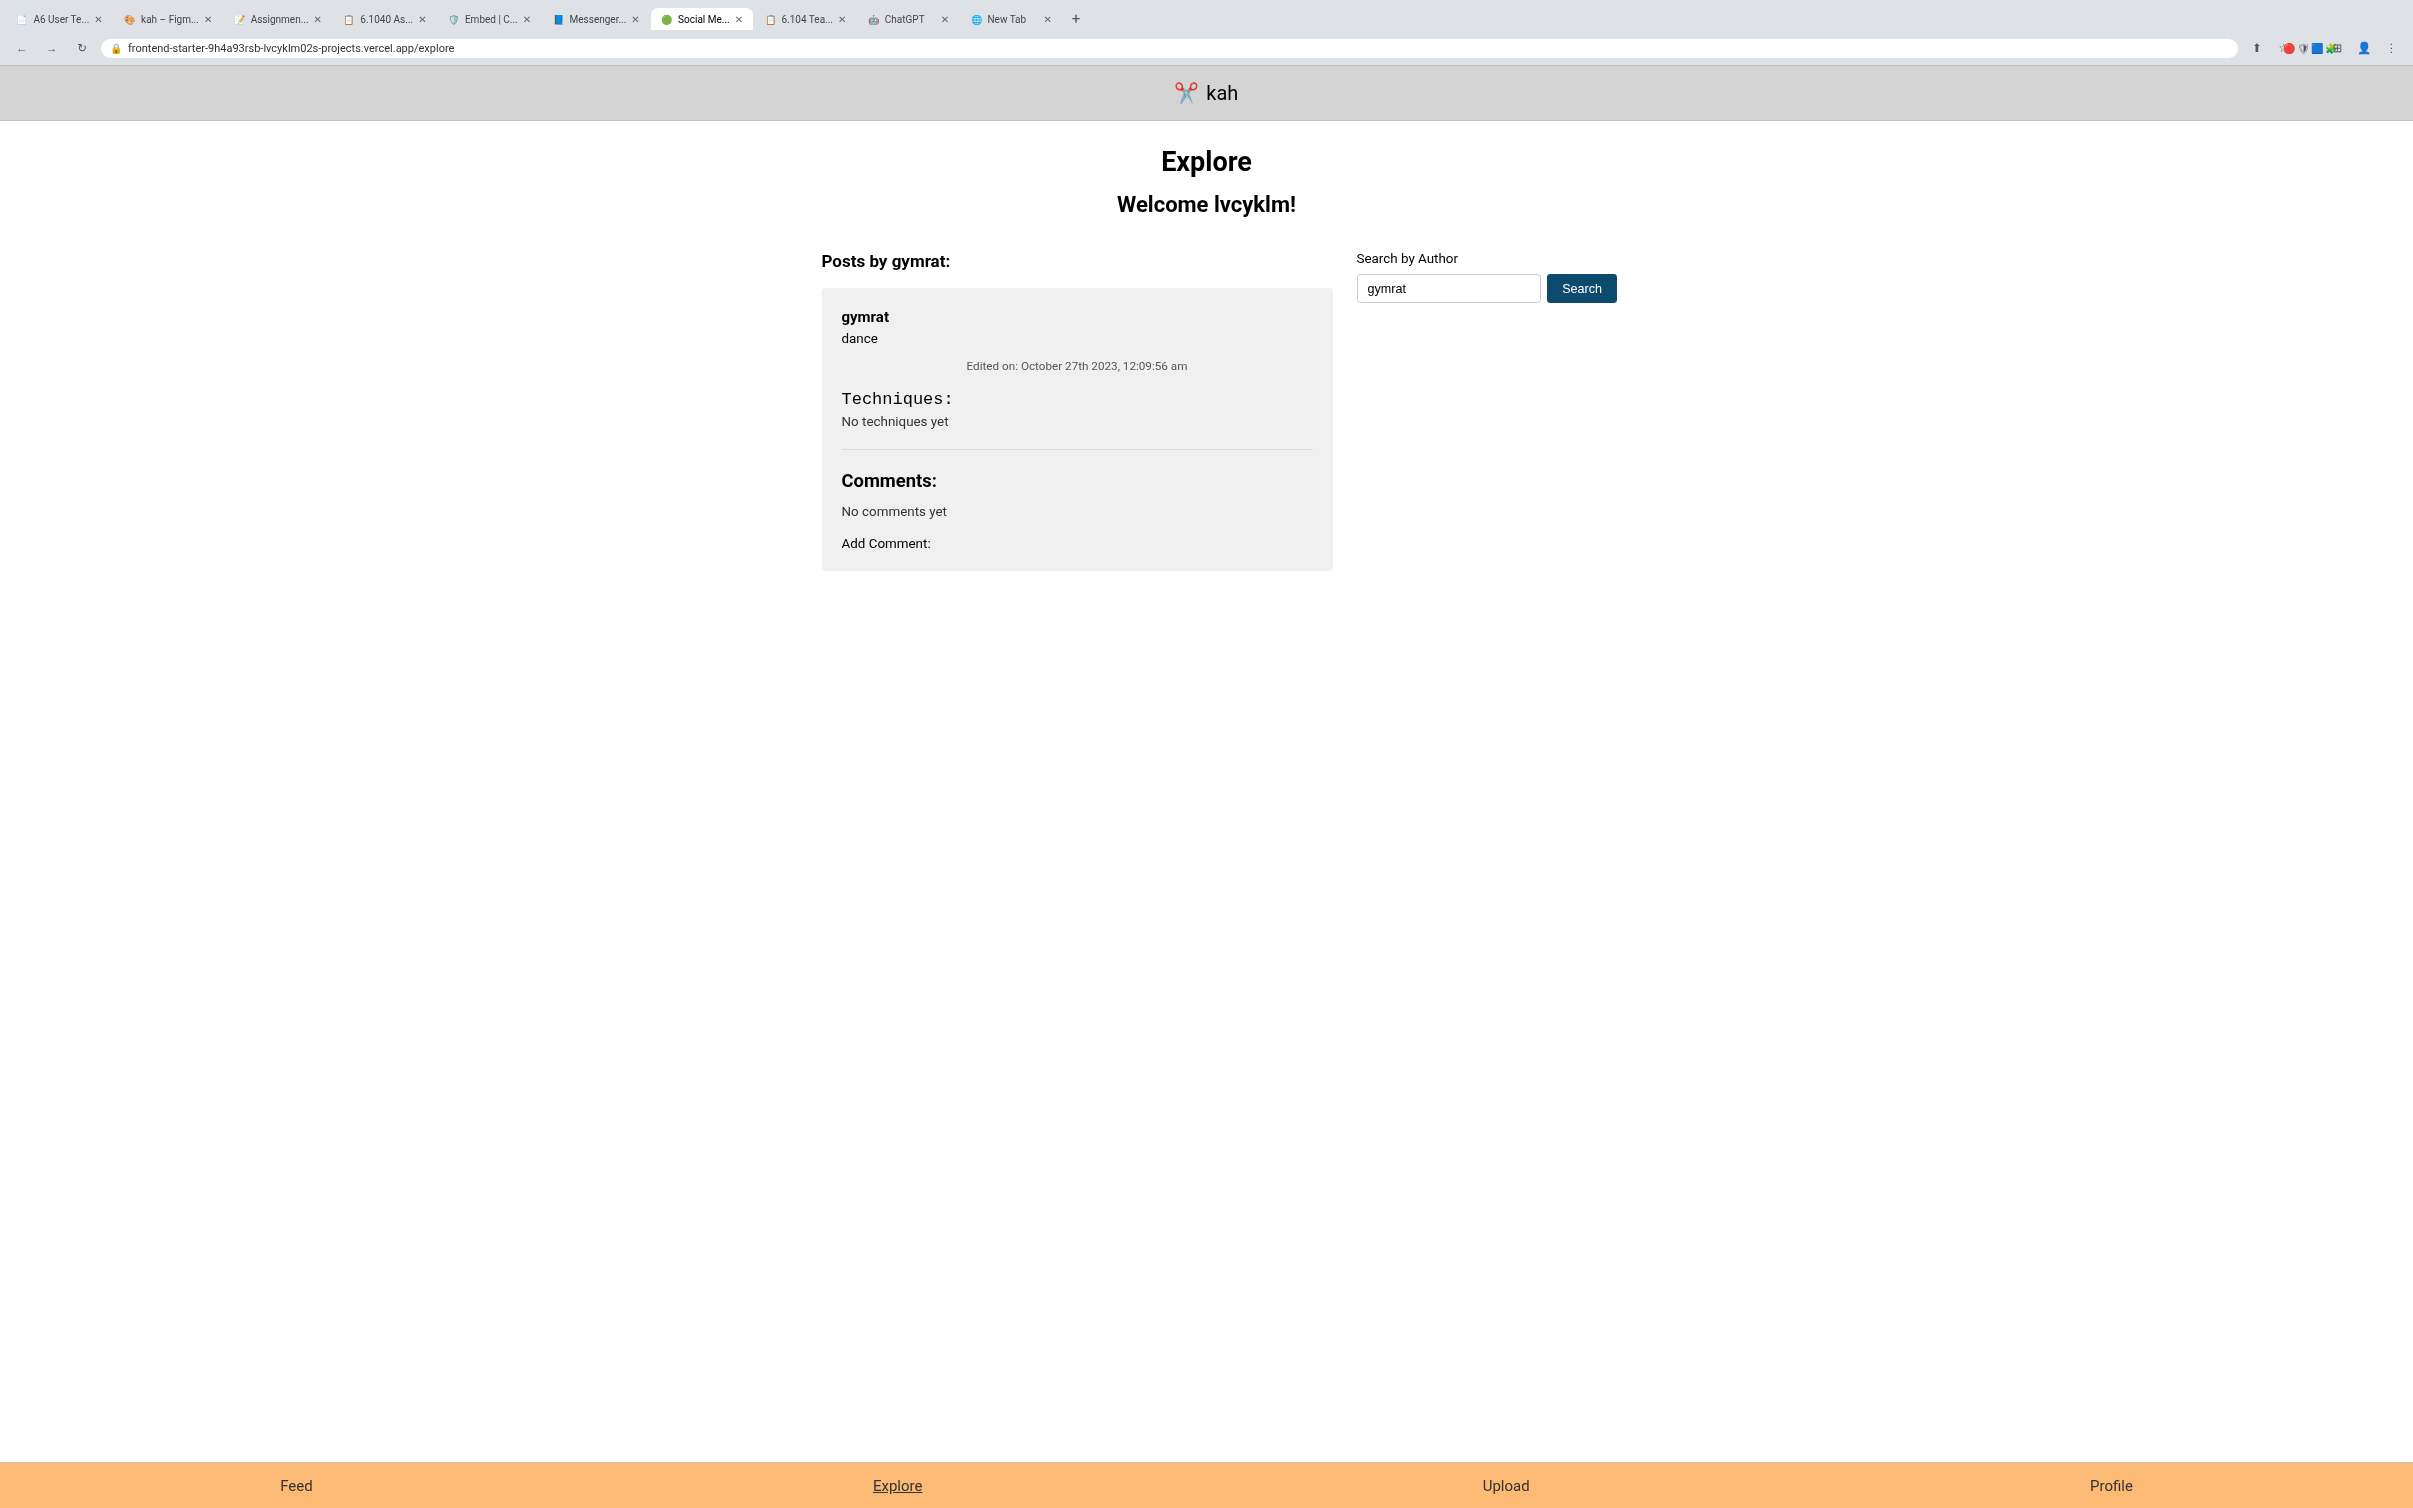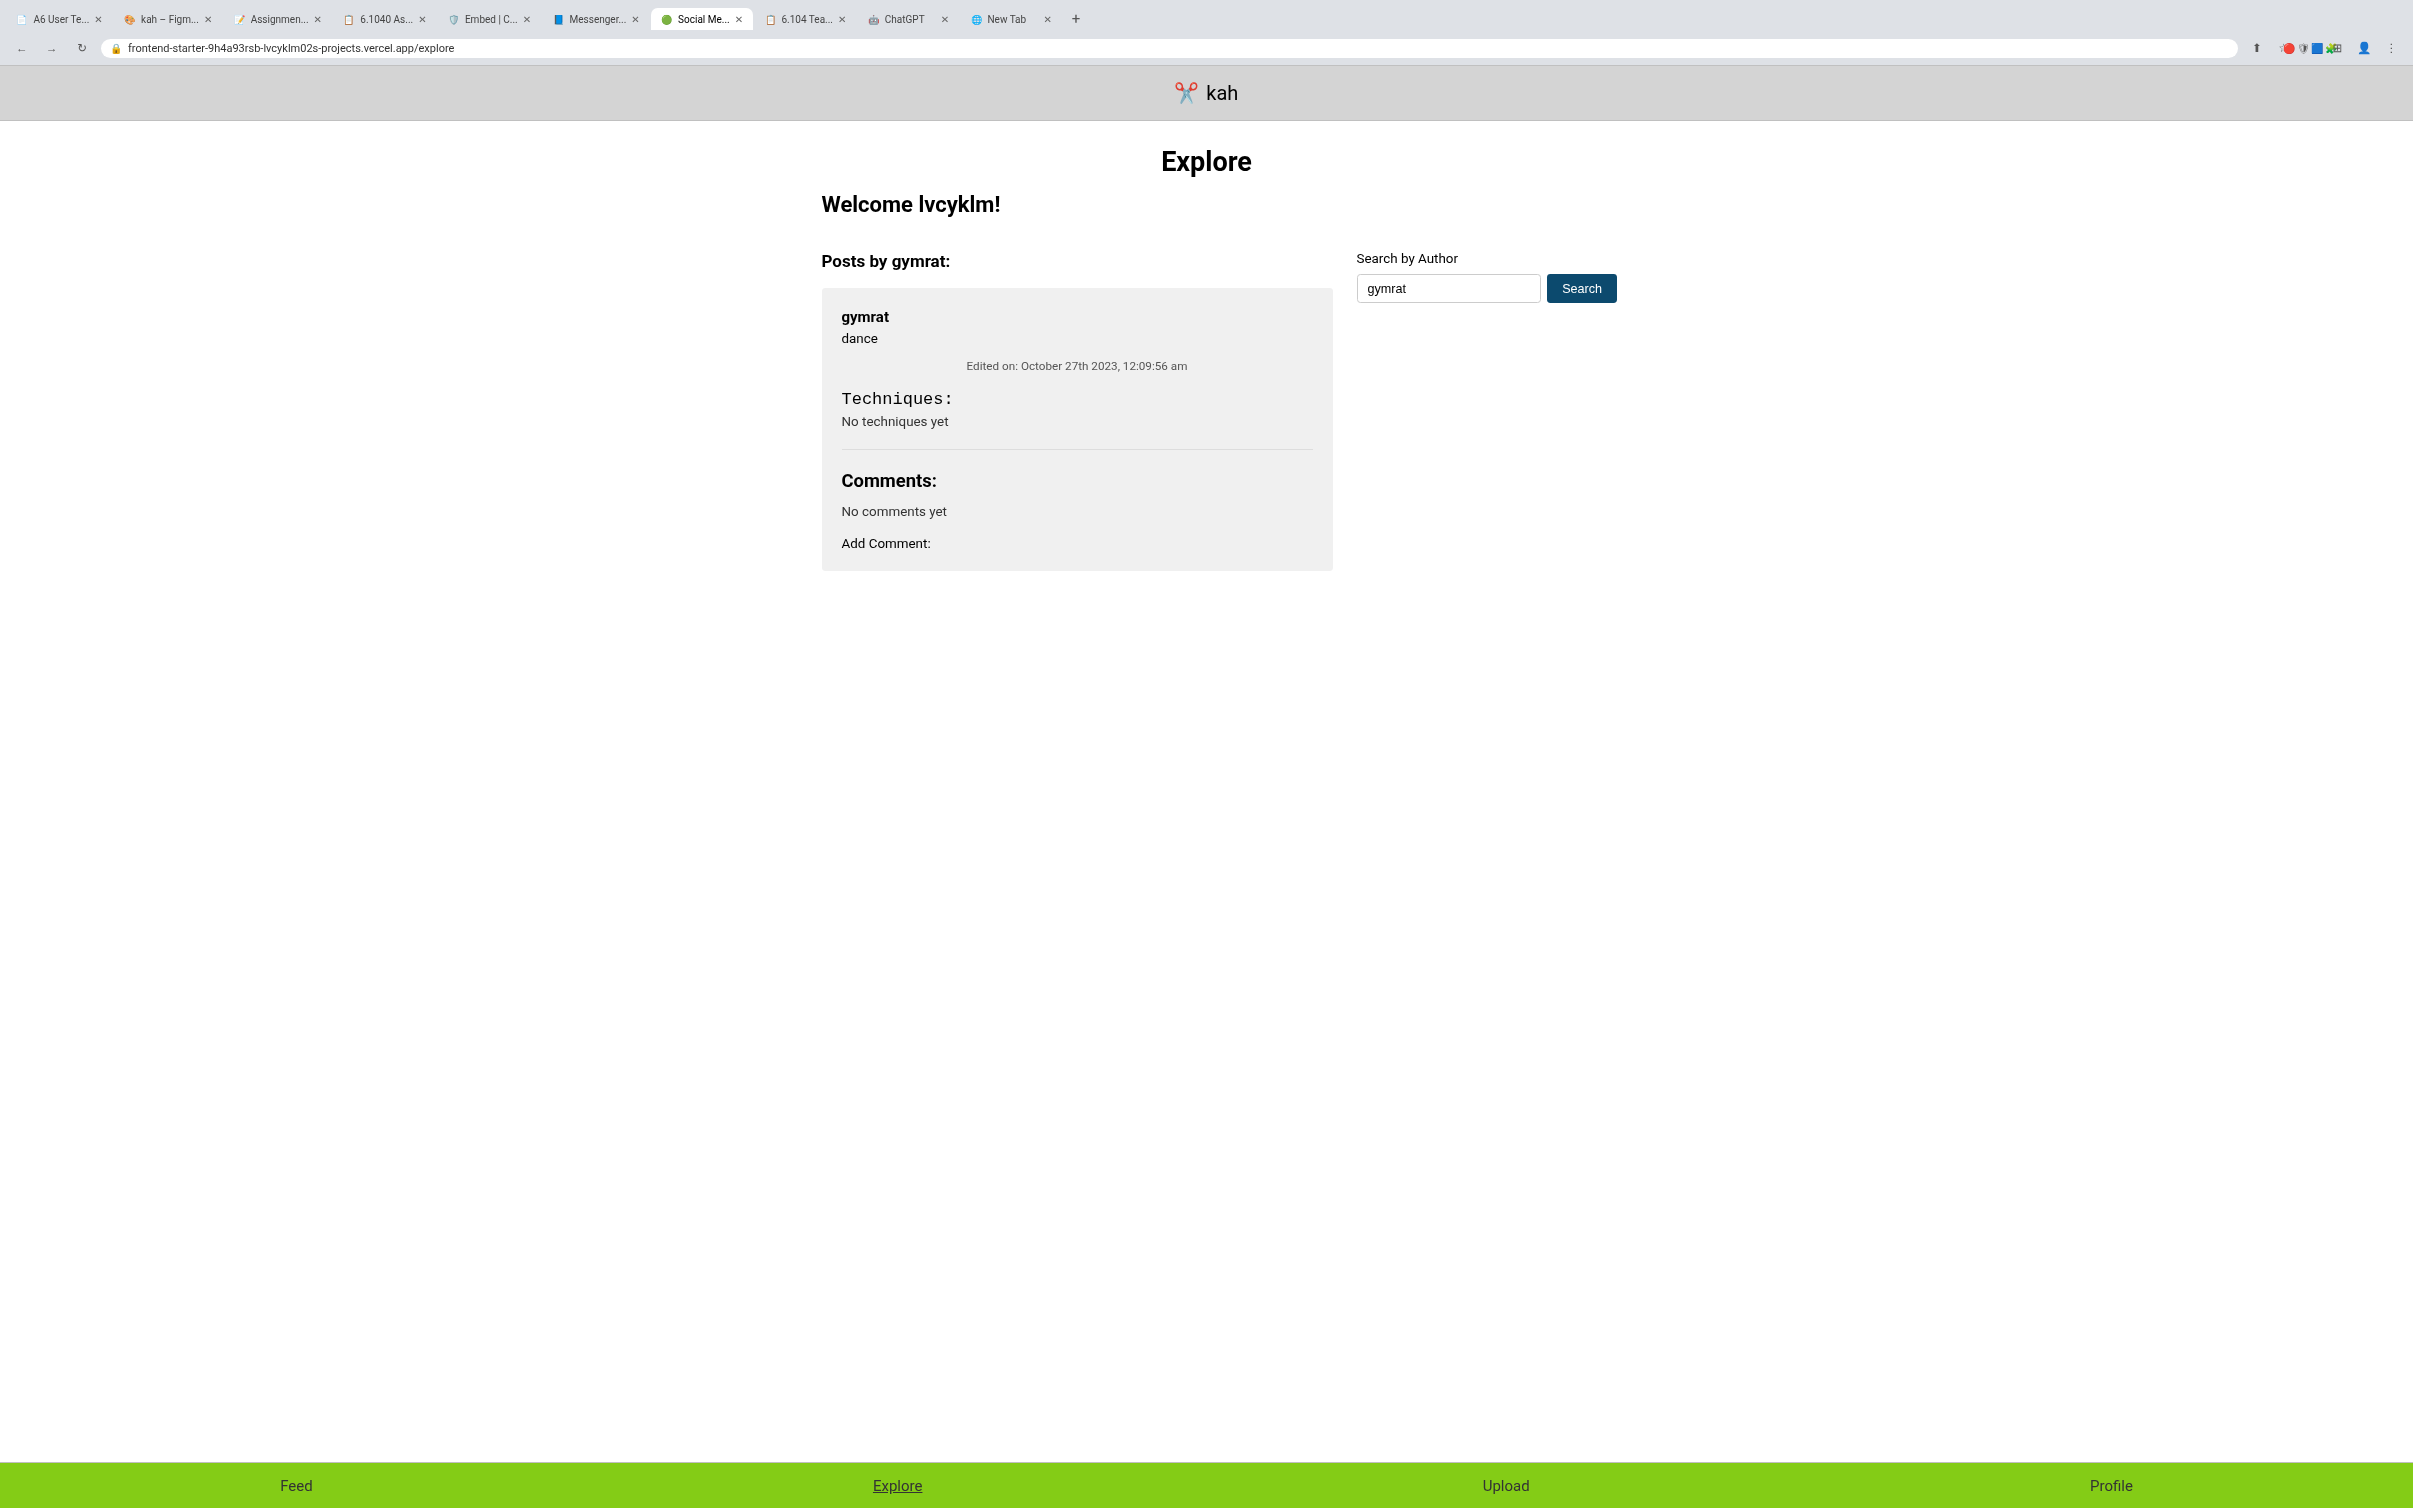--- a/index.html
+++ b/index.html
@@ -160,20 +160,21 @@
     .page-title {
       font-size: 27px;
       font-weight: bold;
       text-align: center;
       margin-bottom: 13.4px;
     }
 
     .welcome-text {
       font-size: 22px;
       font-weight: bold;
+      text-align: center;
       margin-bottom: 34px;
     }
 
     .content-layout {
       display: flex;
       gap: 24px;
       align-items: flex-start;
     }
 
     .posts-section {
@@ -278,21 +279,21 @@
       font-size: 13.4px;
       color: #000000;
     }
 
     
     .bottom-nav {
       position: fixed;
       bottom: 0;
       left: 0;
       right: 0;
-      background: #84cc16;
+      background: #fdba74;
       border-top: 0.8px solid #c0c0c0;
       display: flex;
       justify-content: space-around;
       padding: 13.4px 0;
     }
 
     .bottom-nav-item {
       font-size: 15px;
       color: #333;
       cursor: pointer;

